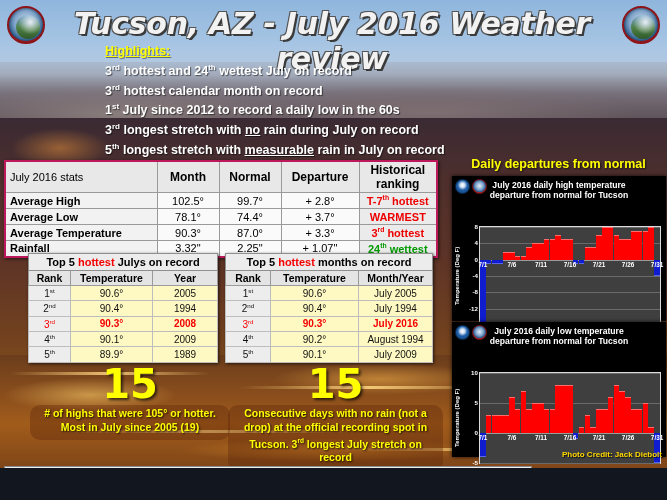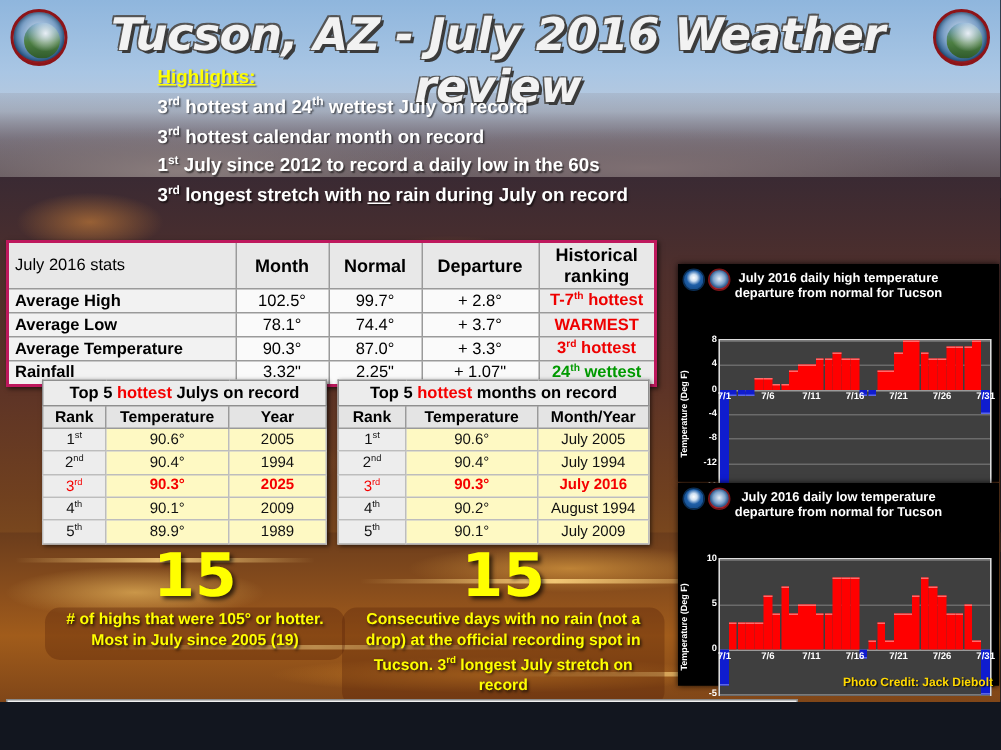--- a/index.html
+++ b/index.html
@@ -259,20 +259,21 @@
     <div class="title-text">Tucson, AZ  - July 2016 Weather review</div>
     <div class="nws-logo logo-right"></div>
   </div>
 
   <div class="highlights">
     <div class="hl-title">Highlights:</div>
     <div class="hl-line">3<sup>rd</sup> hottest and 24<sup>th</sup> wettest July on record</div>
     <div class="hl-line">3<sup>rd</sup> hottest calendar month on record</div>
     <div class="hl-line">1<sup>st</sup> July since 2012 to record a daily low in the 60s</div>
     <div class="hl-line">3<sup>rd</sup> longest stretch with <span class="u">no</span> rain during July on record</div>
+    <div class="hl-line">5<sup>th</sup> longest stretch with <span class="u">measurable</span> rain in July on record</div>
   </div>
 
   <table class="stats-table">
     <thead>
       <tr>
         <th class="lbl" style="width:152px">July 2016 stats</th>
         <th style="width:62px">Month</th>
         <th style="width:62px">Normal</th>
         <th style="width:78px">Departure</th>
         <th>Historical ranking</th>
@@ -328,21 +329,21 @@
           <td class="">2005</td>
         </tr>
         <tr>
           <td class="rk">2<sup>nd</sup></td>
           <td class="">90.4°</td>
           <td class="">1994</td>
         </tr>
         <tr class="rowhl">
           <td class="rk">3<sup>rd</sup></td>
           <td class="">90.3°</td>
-          <td class="">2025</td>
+          <td class="">2008</td>
         </tr>
         <tr>
           <td class="rk">4<sup>th</sup></td>
           <td class="">90.1°</td>
           <td class="">2009</td>
         </tr>
         <tr>
           <td class="rk">5<sup>th</sup></td>
           <td class="">89.9°</td>
           <td class="">1989</td>
@@ -396,20 +397,21 @@
         <div class="bigcap"># of highs that were 105° or hotter. Most in July since 2005 (19)</div>
       </div>
   </div>
   <div class="bignum-box bn-right">
     <div class="bignum">15</div>
     <div class="panel">
         <div class="bigcap"><span>Consecutive days with no rain (not a drop) at the official recording spot in Tucson. 3</span><sup>rd</sup><span> longest July stretch on record</span></div>
       </div>
   </div>
 
+  <div class="chart-head">Daily departures from normal</div>
 
   <div class="chart-card card-hi">
     <div class="noaa-pair">
       <div class="mini-logo mini-noaa"></div>
       <div class="mini-logo mini-nws"></div>
     </div>
     <div class="chart-title">July 2016 daily high temperature departure from normal for Tucson</div>
     <div class="plot-wrap" style="height:120px">
       <div class="ylabel" style="top:24px; height:100px;">Temperature (Deg F)</div>
       <div class="plot plot-hi" id="plot-hi">

